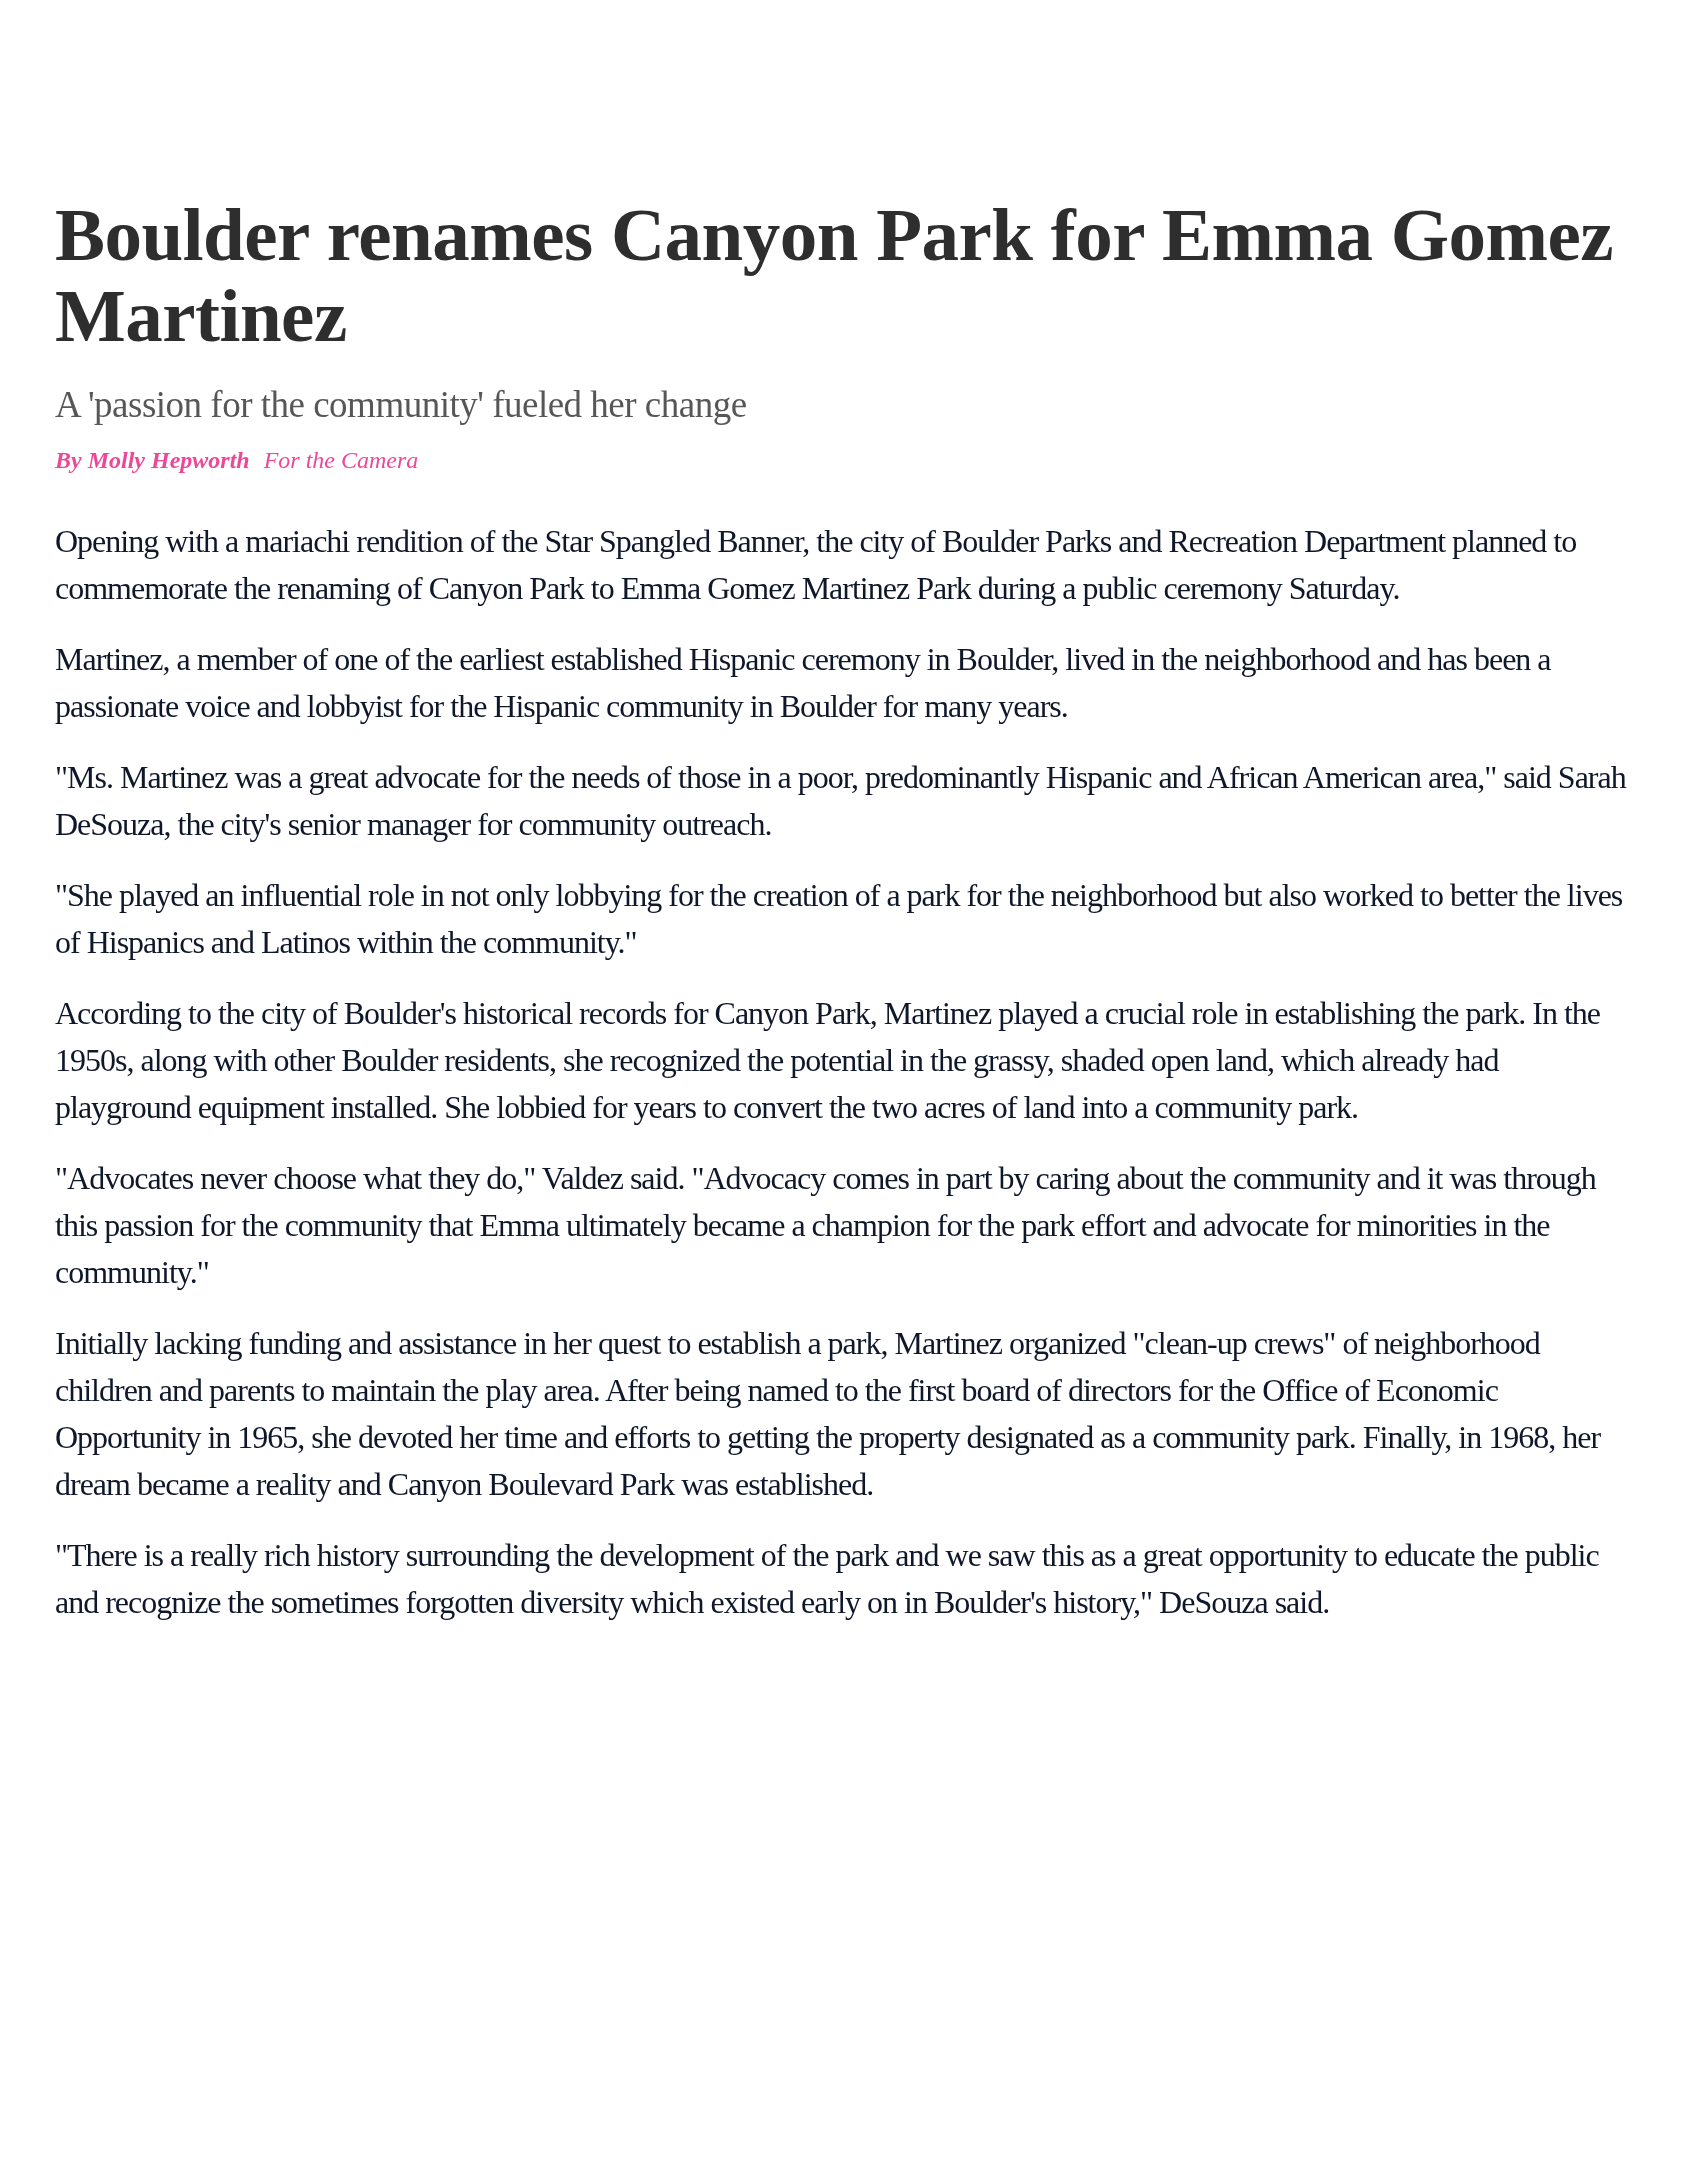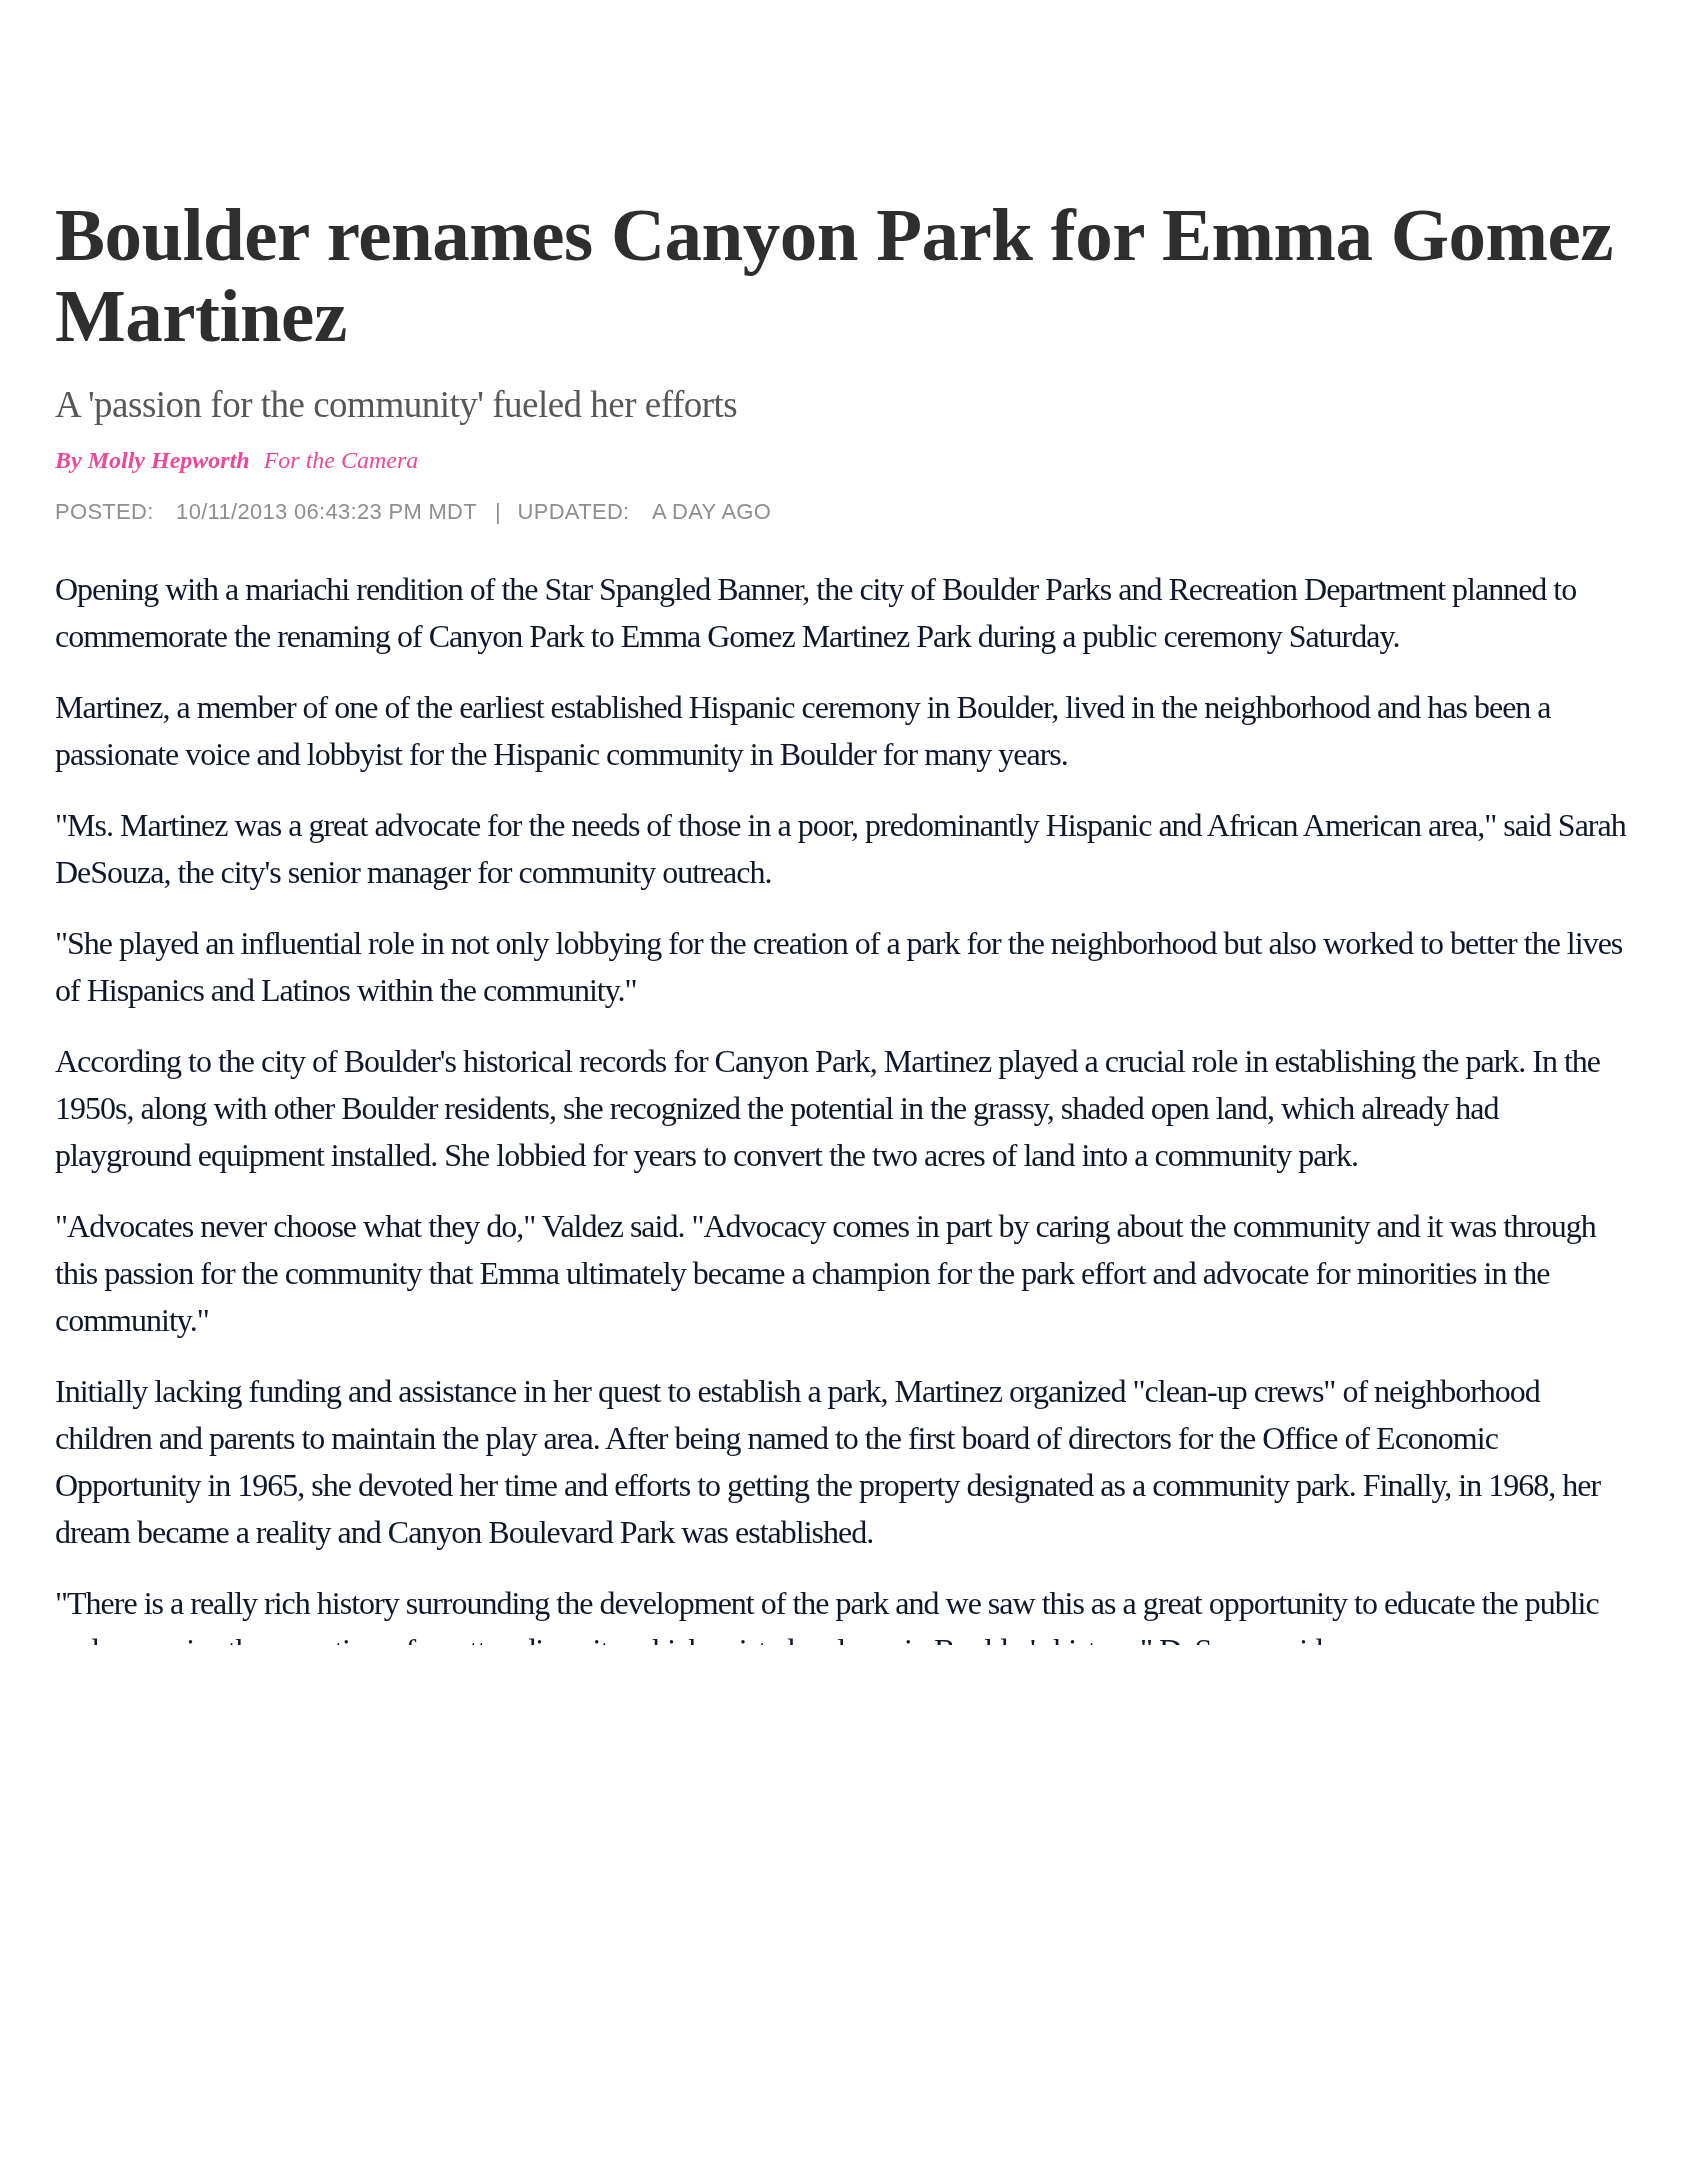--- a/index.html
+++ b/index.html
@@ -81,34 +81,27 @@
   }
 </style>
 </head>
 <body>
 
 <div class="page">
   <main class="content">
 
     <h1 class="headline">Boulder renames Canyon Park for Emma Gomez Martinez</h1>
 
-    <h2 class="subtitle">A 'passion for the community' fueled her efforts</h2>
+    <h2 class="subtitle">A 'passion for the community' fueled her change</h2>
 
     <p class="byline">
       <span class="author">By Molly Hepworth</span>
       <span class="affiliation">For the Camera</span>
     </p>
 
-    <p class="meta">
-      <span class="meta-label">POSTED:</span>
-      <span class="meta-val">10/11/2013 06:43:23 PM MDT</span>
-      <span class="meta-sep">|</span>
-      <span class="meta-label updated-label">UPDATED:</span>
-      <span class="meta-val">A DAY AGO</span>
-    </p>
 
     <div class="body">
         <p>Opening with a mariachi rendition of the Star Spangled Banner, the city of Boulder Parks and Recreation Department planned to commemorate the renaming of Canyon Park to Emma Gomez Martinez Park during a public ceremony Saturday.</p>
         <p>Martinez, a member of one of the earliest established Hispanic ceremony in Boulder, lived in the neighborhood and has been a passionate voice and lobbyist for the Hispanic community in Boulder for many years.</p>
         <p>"Ms. Martinez was a great advocate for the needs of those in a poor, predominantly Hispanic and African American area," said Sarah DeSouza, the city's senior manager for community outreach.</p>
         <p>"She played an influential role in not only lobbying for the creation of a park for the neighborhood but also worked to better the lives of Hispanics and Latinos within the community."</p>
         <p>According to the city of Boulder's historical records for Canyon Park, Martinez played a crucial role in establishing the park. In the 1950s, along with other Boulder residents, she recognized the potential in the grassy, shaded open land, which already had playground equipment installed. She lobbied for years to convert the two acres of land into a community park.</p>
         <p>"Advocates never choose what they do," Valdez said. "Advocacy comes in part by caring about the community and it was through this passion for the community that Emma ultimately became a champion for the park effort and advocate for minorities in the community."</p>
         <p>Initially lacking funding and assistance in her quest to establish a park, Martinez organized "clean-up crews" of neighborhood children and parents to maintain the play area. After being named to the first board of directors for the Office of Economic Opportunity in 1965, she devoted her time and efforts to getting the property designated as a community park. Finally, in 1968, her dream became a reality and Canyon Boulevard Park was established.</p>
         <p>"There is a really rich history surrounding the development of the park and we saw this as a great opportunity to educate the public and recognize the sometimes forgotten diversity which existed early on in Boulder's history," DeSouza said.</p>

